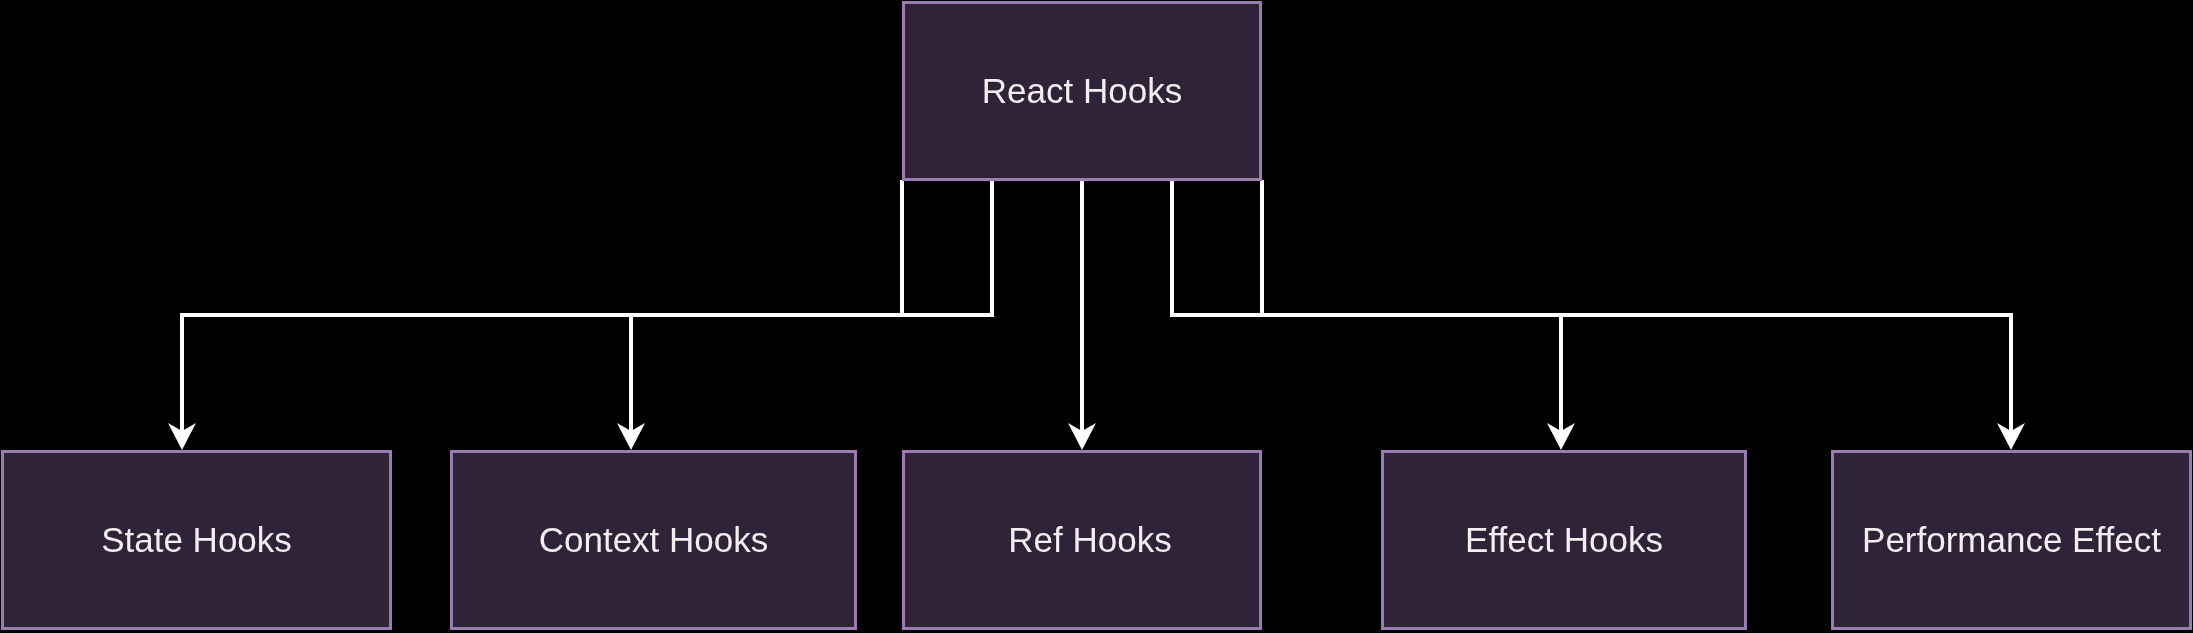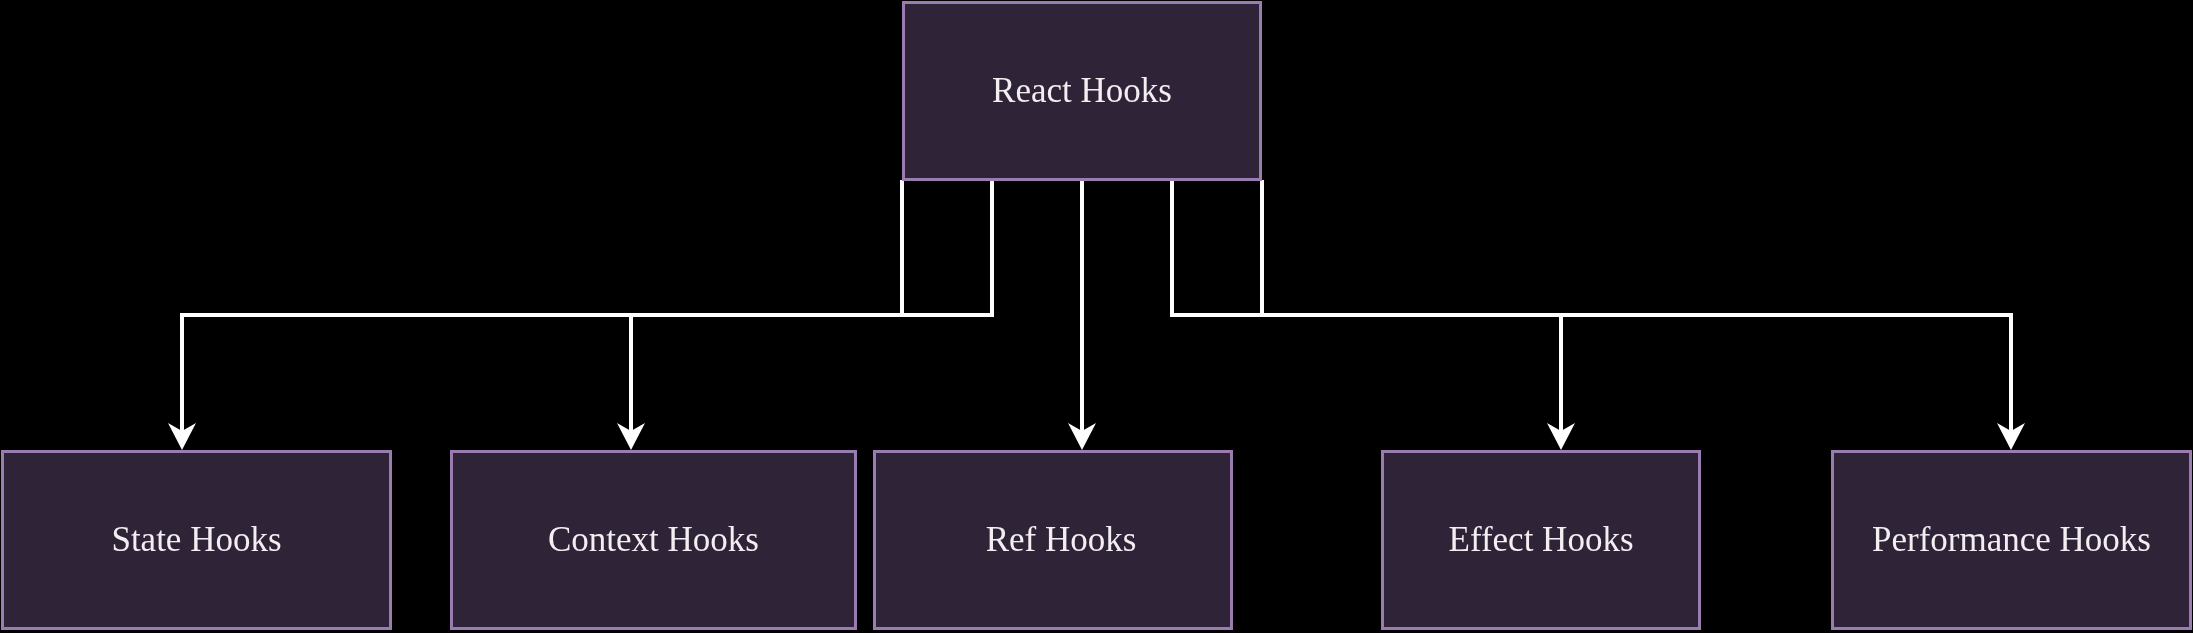--- a/index.html
+++ b/index.html
@@ -10,21 +10,21 @@
     --label-text:#f2eef2;
   }
   *{margin:0;padding:0;box-sizing:border-box;}
   html,body{background:var(--background);}
   .canvas{
     position:relative;
     width:2193px;
     height:633px;
     background:var(--background);
     overflow:hidden;
-    font-family:Liberation Serif, serif;
+    font-family:Liberation Sans, sans-serif;
   }
   .edges-layer{
     position:absolute;
     left:0;top:0;
     width:2193px;height:633px;
     z-index:1;
   }
   .edges-layer path{
     stroke:var(--edge-line);
     stroke-width:4;
@@ -45,22 +45,22 @@
     align-items:center;
     justify-content:center;
     text-align:center;
     font-size:35px;
     line-height:1.2;
     z-index:2;
   }
   .node-root{left:902px;top:1px;width:360px;}
   .node-c0{left:1px;top:450px;width:391px;}
   .node-c1{left:450px;top:450px;width:407px;}
-  .node-c2{left:873px;top:450px;width:360px;padding-left:16px;}
-  .node-c3{left:1381px;top:450px;width:320px;}
+  .node-c2{left:902px;top:450px;width:360px;padding-left:16px;}
+  .node-c3{left:1381px;top:450px;width:366px;}
   .node-c4{left:1831px;top:450px;width:361px;}
 </style>
 </head>
 <body>
 
 <div class="canvas">
 
   <svg class="edges-layer" width="2193" height="633" viewBox="0 0 2193 633" xmlns="http://www.w3.org/2000/svg">
 
     <path d="M 902 180 L 902 315 L 182 315 L 182 436"></path>
@@ -93,16 +93,16 @@
 
   <div class="node node-c2">
     <span>Ref Hooks</span>
   </div>
 
   <div class="node node-c3">
     <span>Effect Hooks</span>
   </div>
 
   <div class="node node-c4">
-    <span>Performance Hooks</span>
+    <span>Performance Effect</span>
   </div>
 
 </div>
 
 </body></html>

